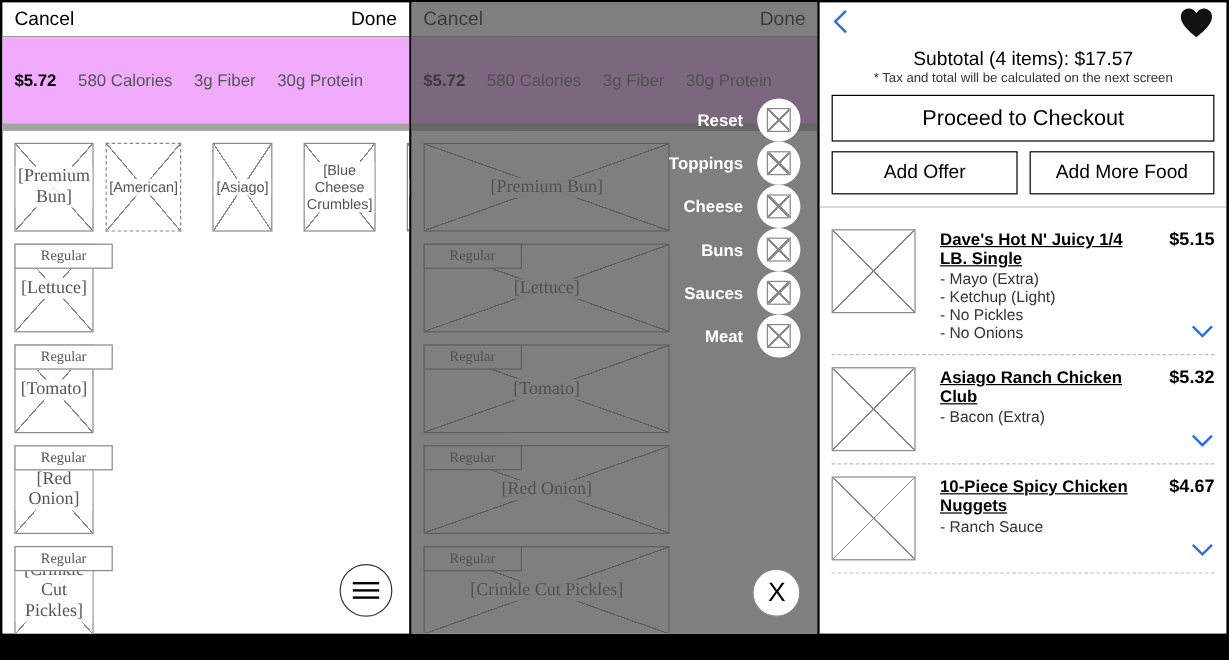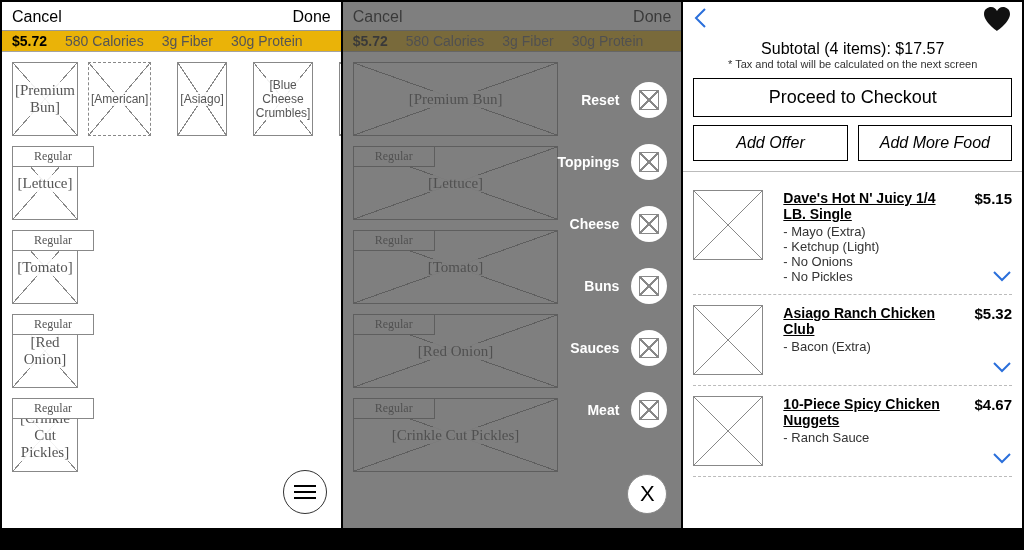--- a/index.html
+++ b/index.html
@@ -20,28 +20,28 @@
     overflow: hidden;
   }
   .topbar {
     display: flex;
     justify-content: space-between;
     padding: 6px 10px 4px;
     border-bottom: 1px solid #999;
     font-size: 16px;
   }
   .nutbar {
-    background: #eab308;
+    background: #f0abfc;
     display: flex;
     align-items: center;
     gap: 18px;
-    padding: 2px 10px;
+    padding: 28px 10px;
     font-size: 14px;
     color: #555;
-    border-bottom: 1px solid #a3a3a3;
+    border-bottom: 6px solid #a3a3a3;
   }
   .nutbar .price { font-weight: 700; color: #000; }
   .body1 {
     display: flex;
     gap: 10px;
     padding: 10px;
     height: calc(100% - 70px);
     overflow: hidden;
   }
   .col-left { flex: 2; display: flex; flex-direction: column; gap: 10px; font-family: Liberation Serif, serif; }
@@ -93,21 +93,20 @@
   .screen2 .overlay {
     position: absolute; inset: 0;
     background: rgba(0,0,0,.5);
   }
   .cat-list {
     position: absolute;
     right: 14px;
     top: 80px;
     display: flex;
     flex-direction: column;
-    gap: 26px;
   }
   .cat {
     display: flex;
     align-items: center;
     gap: 12px;
     justify-content: flex-end;
     color: #fff;
     font-weight: 700;
     font-size: 14px;
   }
@@ -150,21 +149,21 @@
   .summary { text-align: center; padding: 2px 10px 8px; }
   .summary .st { font-size: 16px; }
   .summary .dis { font-size: 11px; color: #333; }
   .bigbtn {
     margin: 0 10px 8px;
     border: 1.5px solid #000;
     text-align: center;
     padding: 8px 4px;
     font-size: 18px;
   }
-  .twobtns { display:flex; gap:10px; padding: 0 10px 10px; border-bottom:1px solid #bbb;font-style:italic;}
+  .twobtns { display:flex; gap:10px; padding: 0 10px 10px; border-bottom:1px solid #bbb;}
   .twobtns .bigbtn { margin:0; flex:1; border-width:1px; font-size:16px;}
   .cart { padding: 8px 10px 0; display:flex; flex-direction:column; gap:0; }
   .cartrow {
     display:flex; gap:20px;
     padding: 10px 0;
     border-bottom: 1px dashed #bbb;
     position: relative;
   }
   .thumb {
     width: 70px; height: 70px;
@@ -343,22 +342,22 @@
     <div class="bigbtn">Add Offer</div>
     <div class="bigbtn">Add More Food</div>
   </div>
   <div class="cart" id="cart">
       <div class="cartrow">
         <div class="thumb"></div>
         <div class="info">
           <div class="name">Dave's Hot N' Juicy 1/4 LB. Single</div>
           <div class="mod">- Mayo (Extra)</div>
           <div class="mod">- Ketchup (Light)</div>
+          <div class="mod">- No Pickles</div>
           <div class="mod">- No Onions</div>
-          <div class="mod">- No Pickles</div>
         </div>
         <div class="rprice">$5.15</div>
         <div class="chev"><svg width="20" height="12" viewBox="0 0 20 12">
             <polyline points="2,2 10,10 18,2" fill="none" stroke="#2a6fdb" stroke-width="2"></polyline>
           </svg></div>
       </div>
       <div class="cartrow">
         <div class="thumb"></div>
         <div class="info">
           <div class="name">Asiago Ranch Chicken Club</div>

